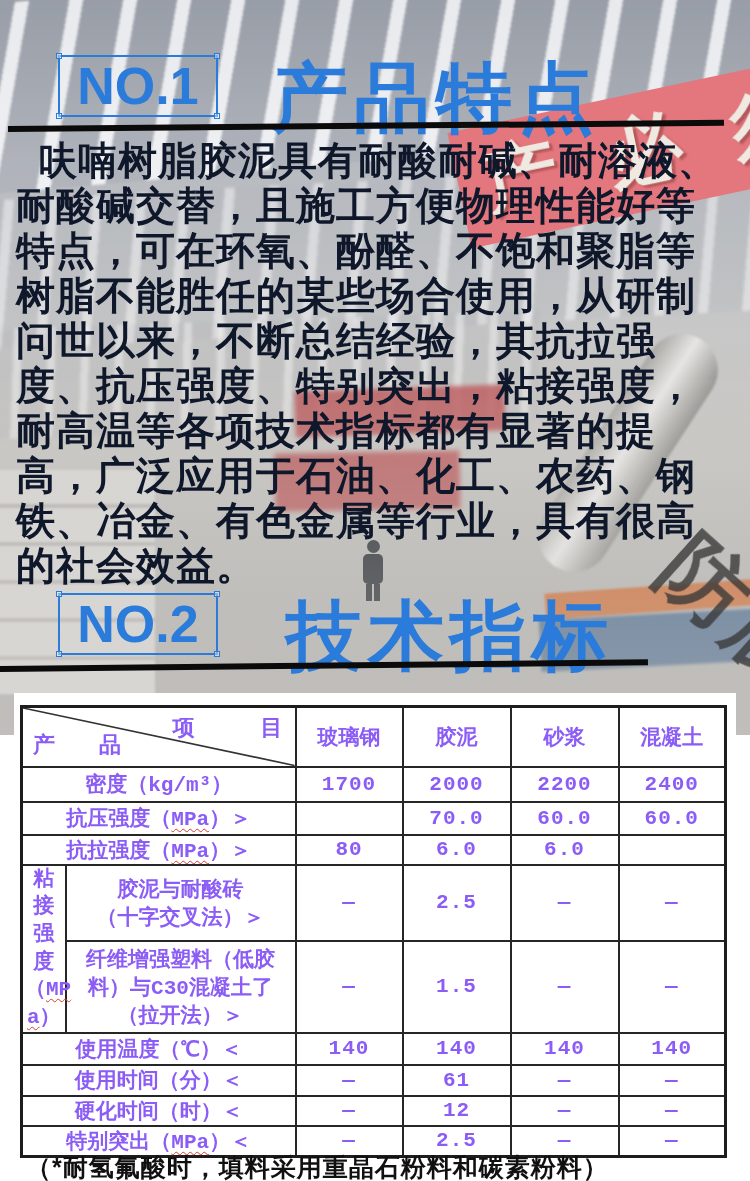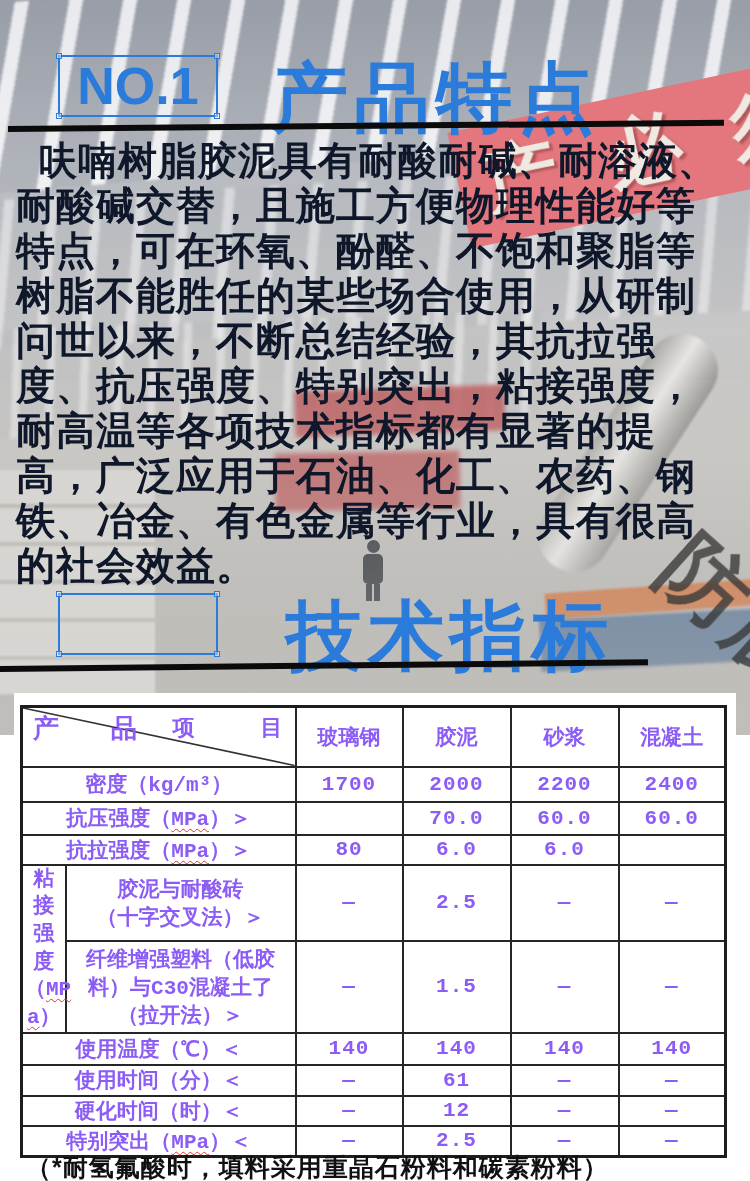--- a/index.html
+++ b/index.html
@@ -68,21 +68,21 @@
   
   .panel { position:absolute; left:14px; top:693px; width:722px; height:488px; background:#fff; z-index:4; }
   table.spec { position:absolute; left:6px; top:12px; width:704px; border-collapse:collapse;
        font-family:Liberation Mono, monospace; color:#8b5cf6; table-layout:fixed; }
   table.spec td { border:2px solid #262626; text-align:center; vertical-align:middle;
        font-size:21px; font-weight:700; padding:0 2px; }
   table.spec { border:3px solid #1d1d1d; }
   td.corner { position:relative; height:60px; }
   .corner svg { position:absolute; left:0; top:0; width:100%; height:100%; }
   .corner .c-top { position:absolute; top:5px; right:12px; font-size:22px; font-weight:700; }
-  .corner .c-bot { position:absolute; bottom:20px; left:10px; font-size:26px; font-weight:700; }
+  .corner .c-bot { position:absolute; bottom:6px; left:10px; font-size:22px; font-weight:700; }
   td.colhead { font-size:22px; }
   tr.r-den td { height:35px; } tr.r-comp td { height:33px; } tr.r-tens td { height:30px; }
   tr.r-ga td { height:75px; } tr.r-gb td { height:90px; }
   tr.r-temp td { height:32px;margin-top:16px; } tr.r-use td { height:31px; }
   tr.r-hard td { height:30px; } tr.r-perm td { height:26px; }
   td.lbl { white-space:pre-line; }
   td.glabel { white-space:pre-line; line-height:1.32; font-size:21px; padding:0; }
   .sq { text-decoration:underline; text-decoration-style:wavy; text-decoration-color:#d93a30;
         text-decoration-thickness:1px; text-underline-offset:3px; }
   .val { font-size:20px; letter-spacing:1px; }
@@ -127,20 +127,21 @@
   <div class="sec-title" style="left:272px; top:48px;">产品特点</div>
   <div class="rule" id="rule1"></div>
 
   <div class="para">呋喃树脂胶泥具有耐酸耐碱、耐溶液、耐酸碱交替，且施工方便物理性能好等特点，可在环氧、酚醛、不饱和聚脂等树脂不能胜任的某些场合使用，从研制问世以来，不断总结经验，其抗拉强度、抗压强度、特别突出，粘接强度，耐高温等各项技术指标都有显著的提高，广泛应用于石油、化工、农药、钢铁、冶金、有色金属等行业，具有很高的社会效益。</div>
 
   <div class="badge-box" style="left:58px; top:593px;">
     <span class="handle h-tl"></span>
     <span class="handle h-tr"></span>
     <span class="handle h-bl"></span>
     <span class="handle h-br"></span>
+    <span class="badge-text">NO.2</span>
   </div>
   <div class="sec-title" style="left:286px; top:586px;">技术指标</div>
   <div class="rule" id="rule2"></div>
 </div>
 
 <div class="panel">
   <table class="spec">
     <colgroup>
       <col style="width:44px">
         <col style="width:230px">

